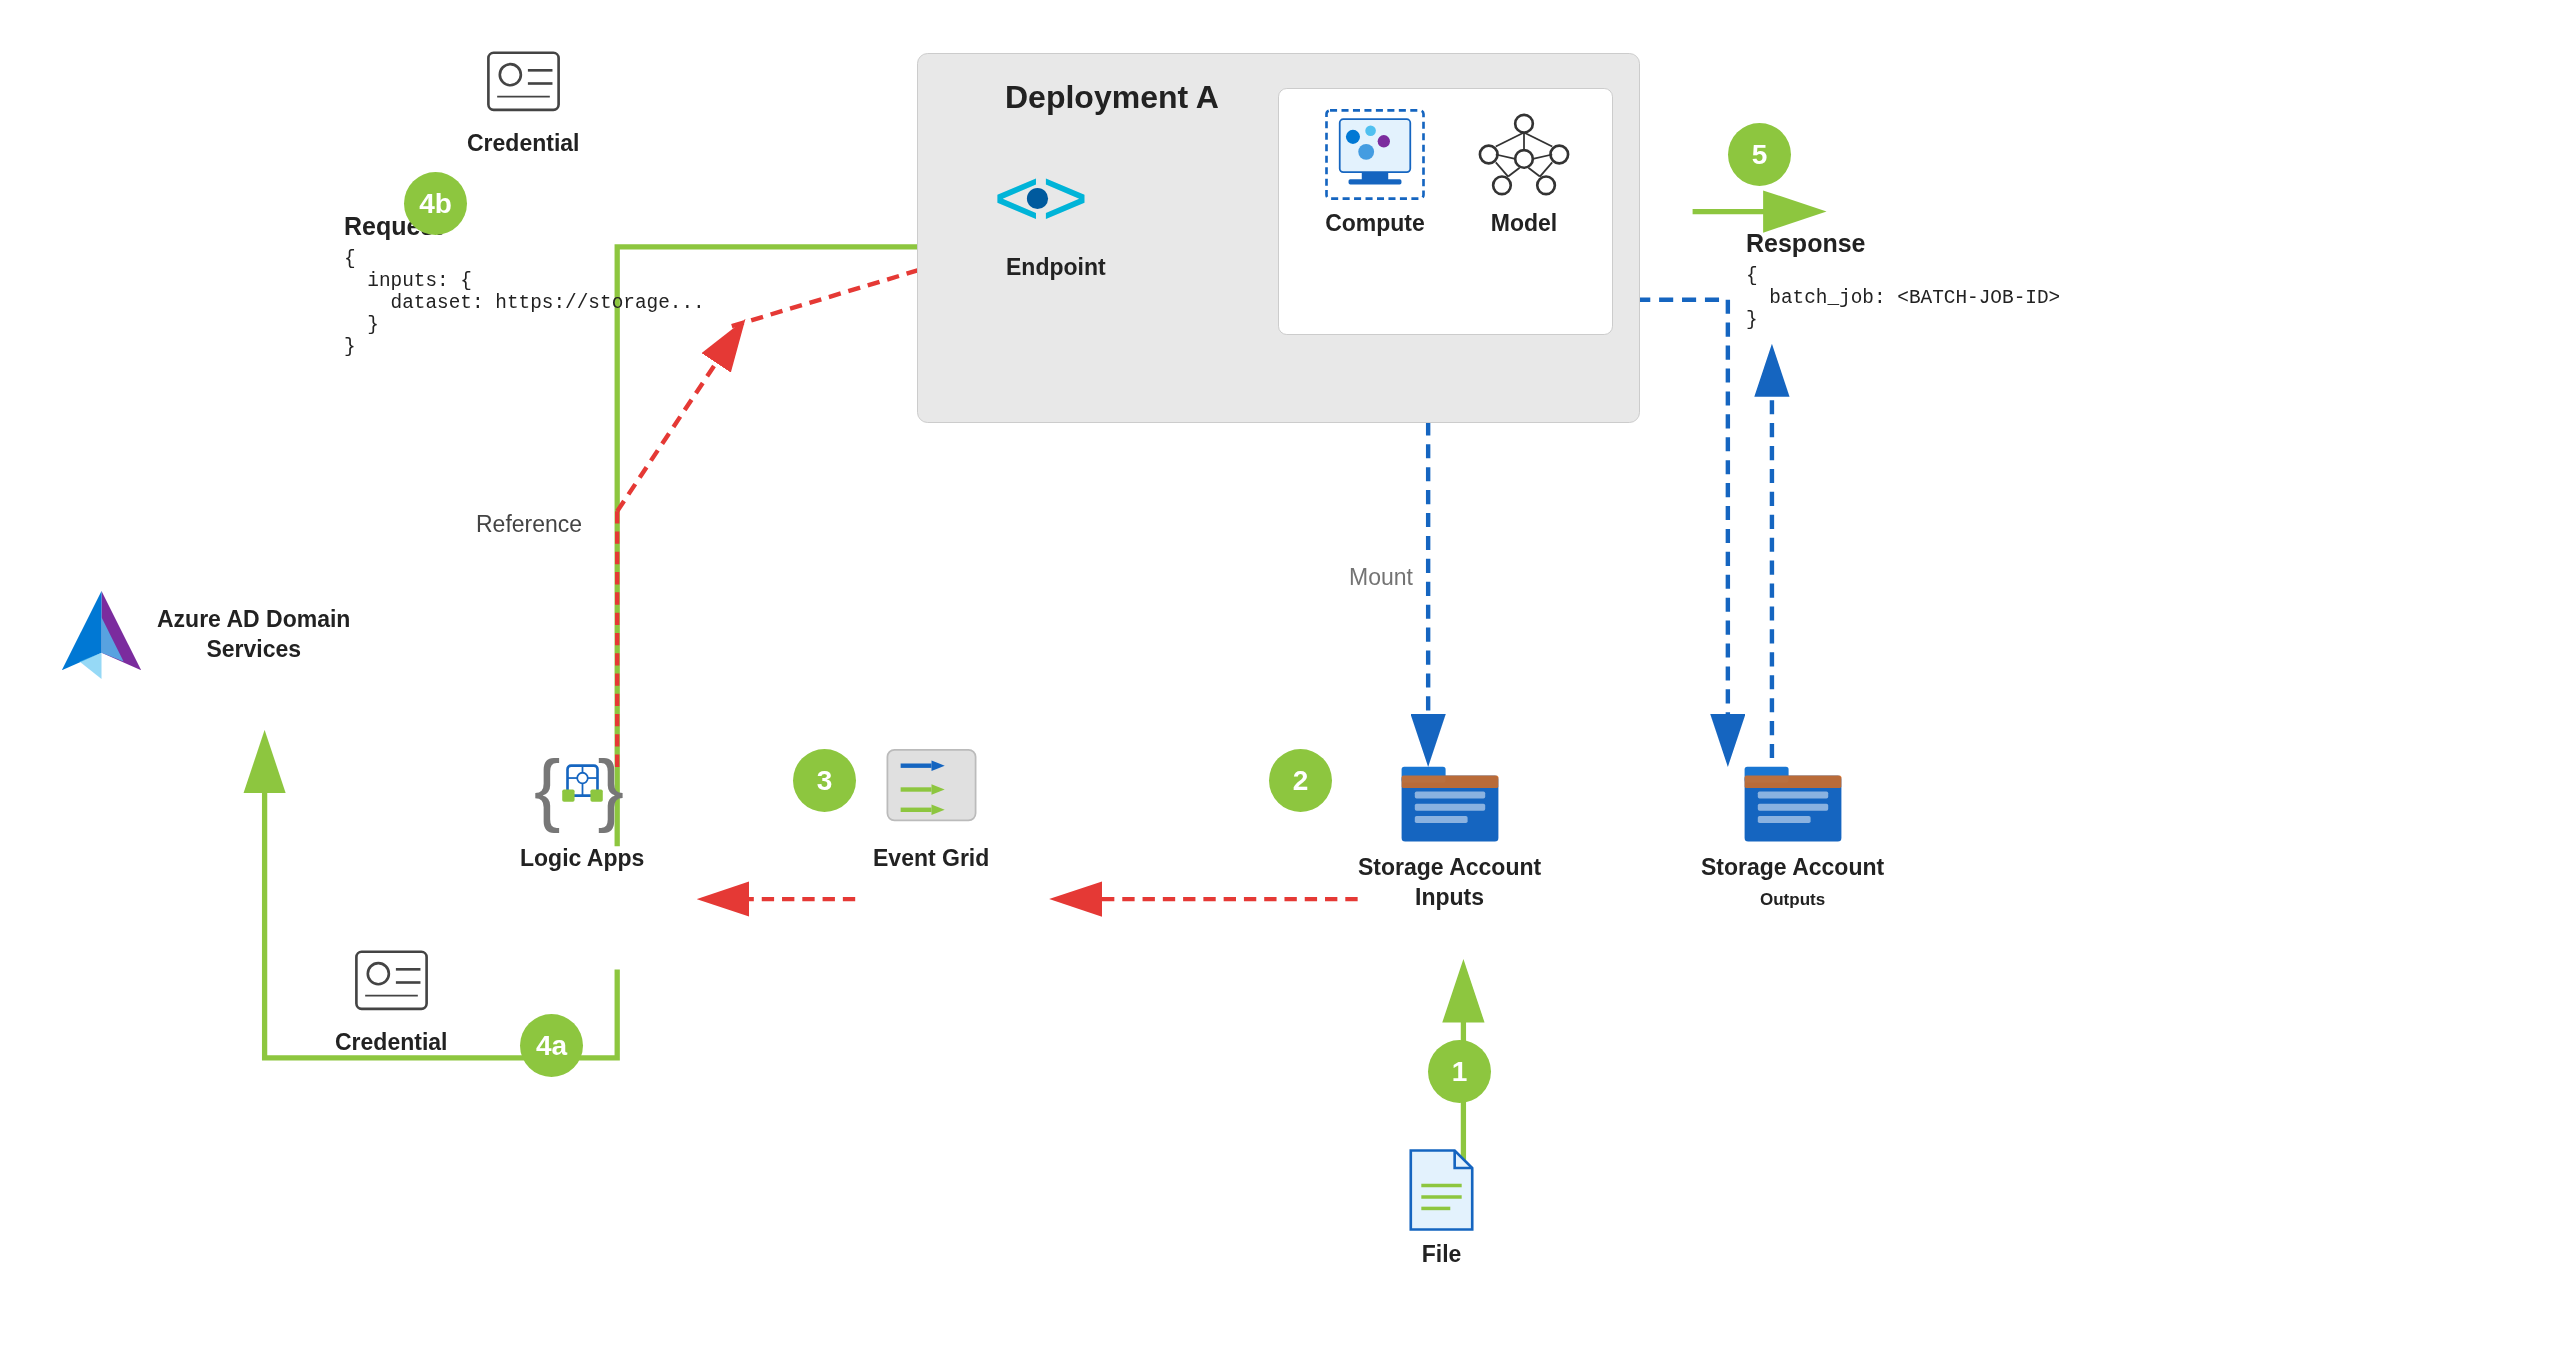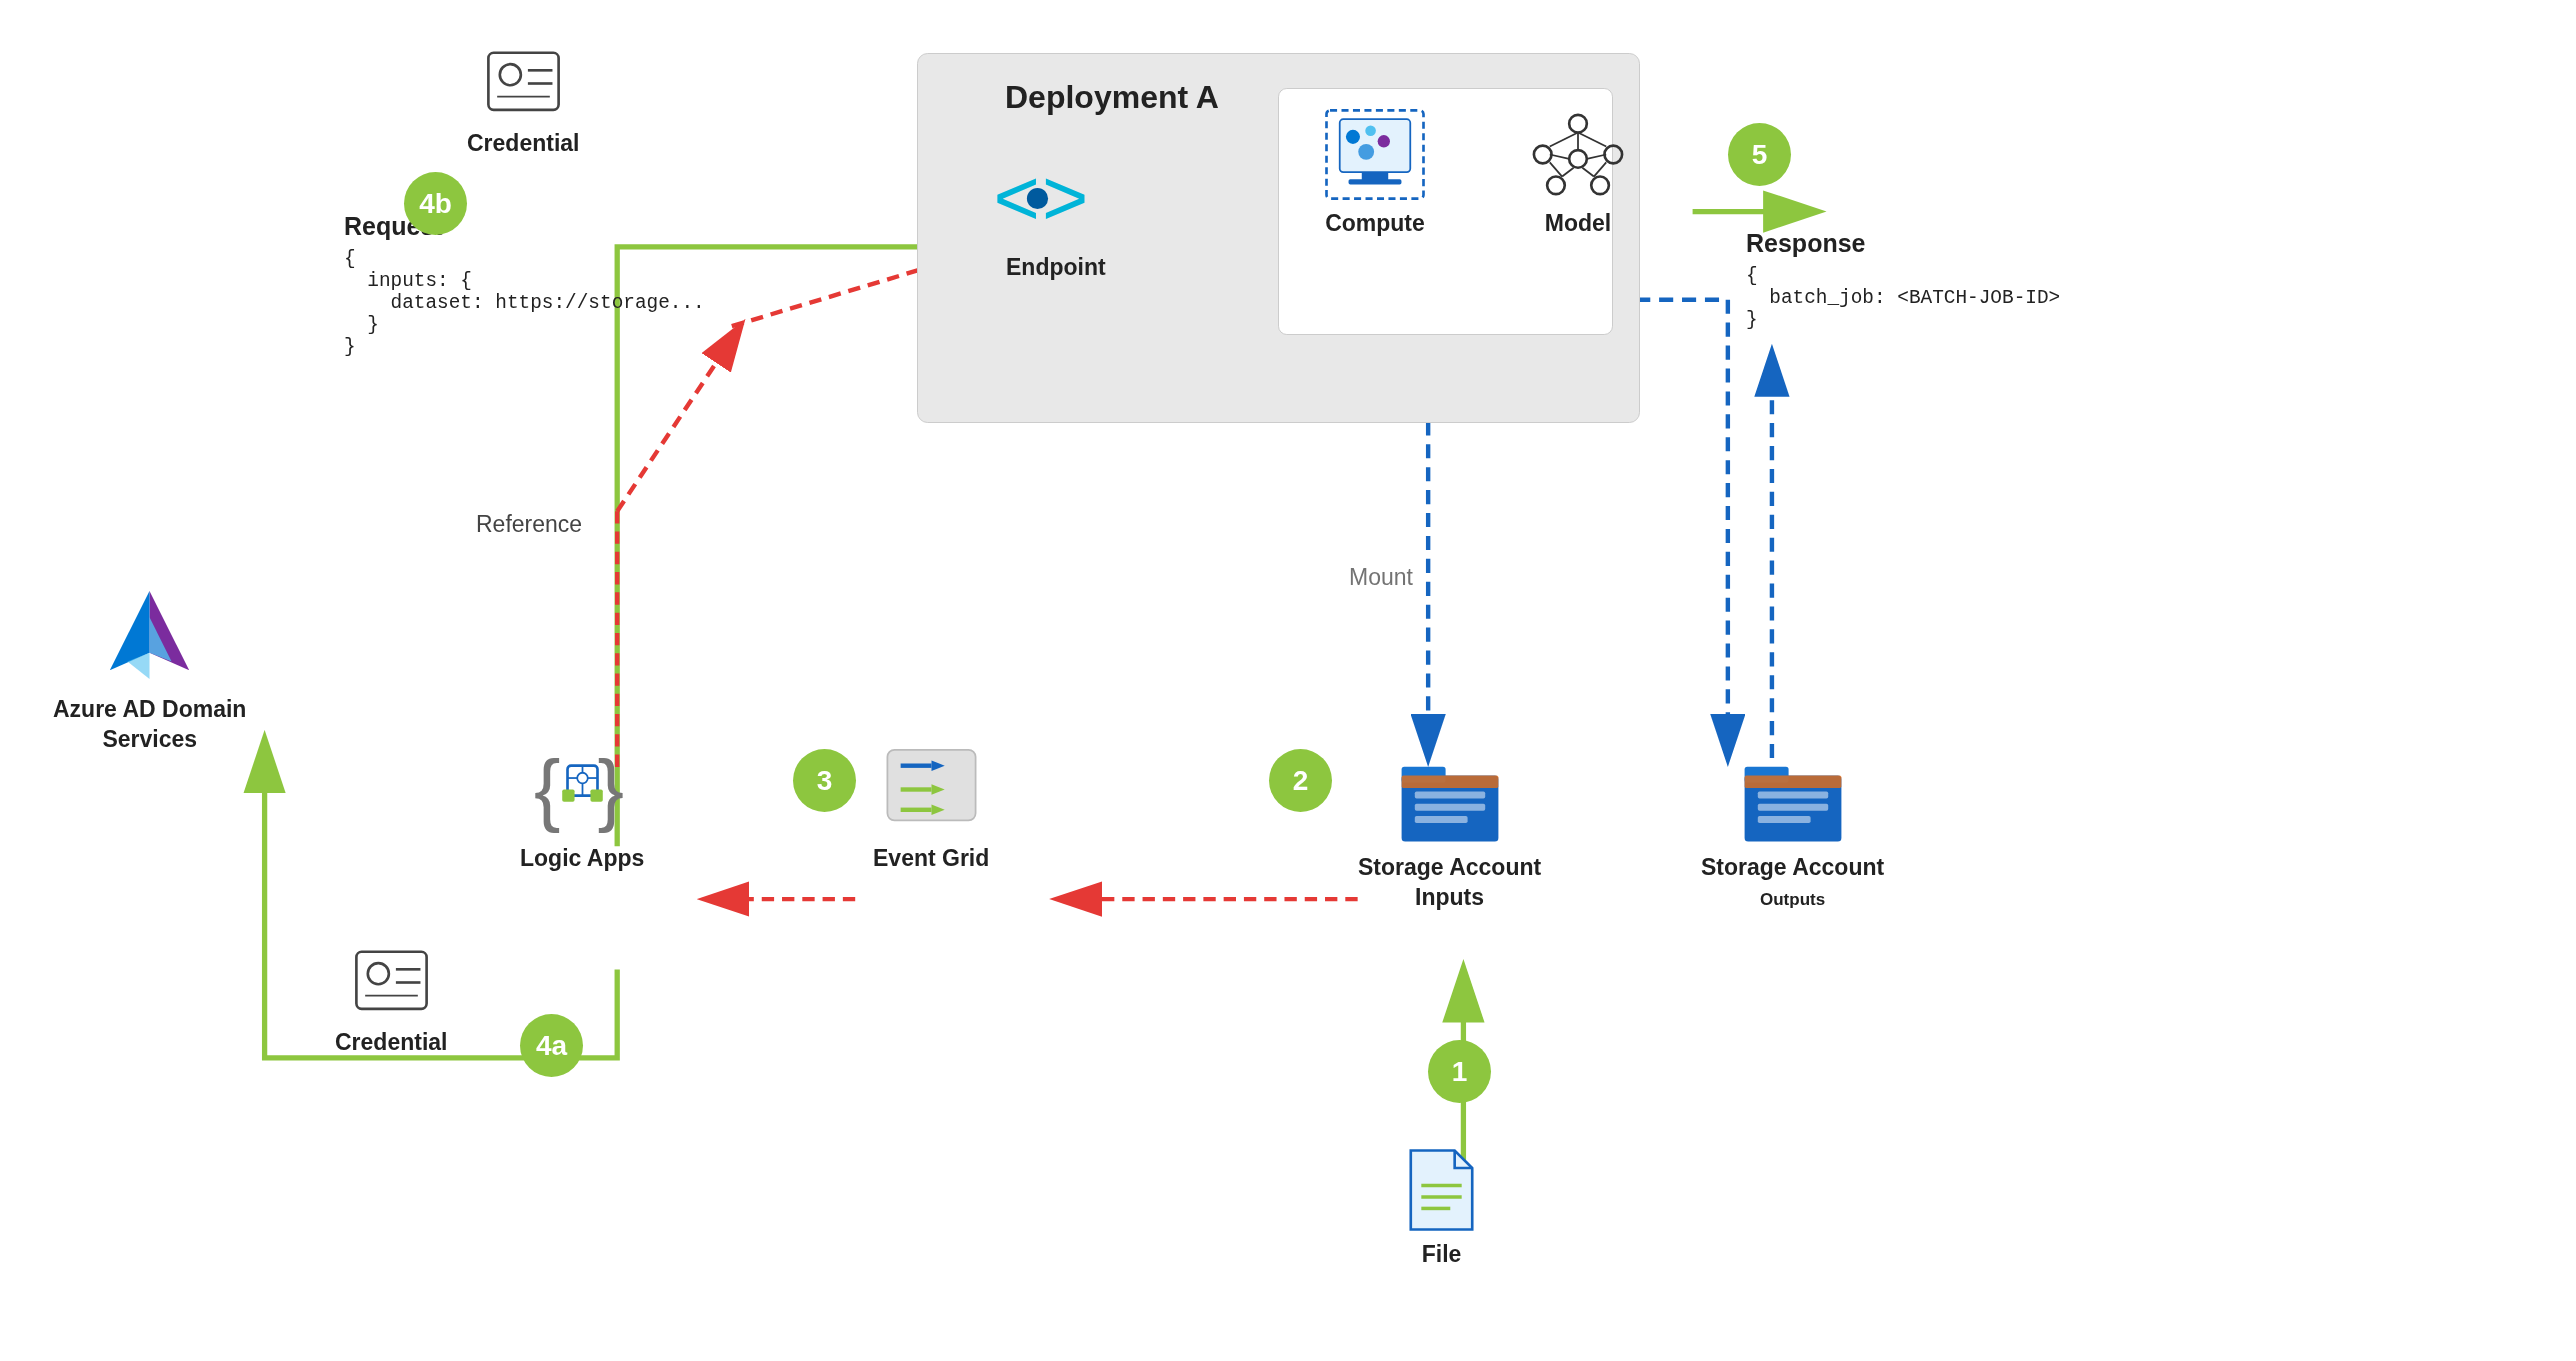--- a/index.html
+++ b/index.html
@@ -98,21 +98,21 @@
       align-items: center;
       gap: 7px;
     }
 
     
     .azure-ad {
       position: absolute;
       left: 53px;
       top: 582px;
       display: flex;
-      flex-direction: column;
+      flex-direction: row;
       align-items: center;
       gap: 7px;
     }
 
     
     .response-box {
       position: absolute;
       top: 229px;
       left: 1746px;
       font-family: 'Courier New', monospace;
@@ -213,21 +213,21 @@
       <rect x="30" y="83" width="60" height="6" rx="2" fill="#1565c0"></rect>
 
       <circle cx="35" cy="35" r="8" fill="#0078d4"></circle>
       <circle cx="55" cy="28" r="6" fill="#50c0f0"></circle>
       <circle cx="70" cy="40" r="7" fill="#7b2c9e"></circle>
       <circle cx="50" cy="52" r="9" fill="#0078d4" opacity="0.7"></circle>
     </svg>
     <span class="label" style="position:relative; font-size:23px;">Compute</span>
   </div>
 
-  <div class="icon-block" style="left:1525px; top:106px;">
+  <div class="icon-block" style="left:1471px; top:106px;">
     <svg width="106" height="97" viewBox="0 0 120 110">
 
       <circle cx="60" cy="20" r="10" fill="none" stroke="#333" stroke-width="3"></circle>
       <circle cx="20" cy="55" r="10" fill="none" stroke="#333" stroke-width="3"></circle>
       <circle cx="100" cy="55" r="10" fill="none" stroke="#333" stroke-width="3"></circle>
       <circle cx="35" cy="90" r="10" fill="none" stroke="#333" stroke-width="3"></circle>
       <circle cx="85" cy="90" r="10" fill="none" stroke="#333" stroke-width="3"></circle>
       <circle cx="60" cy="60" r="10" fill="none" stroke="#333" stroke-width="3"></circle>
 
       <line x1="60" y1="30" x2="28" y2="46" stroke="#333" stroke-width="2"></line>

